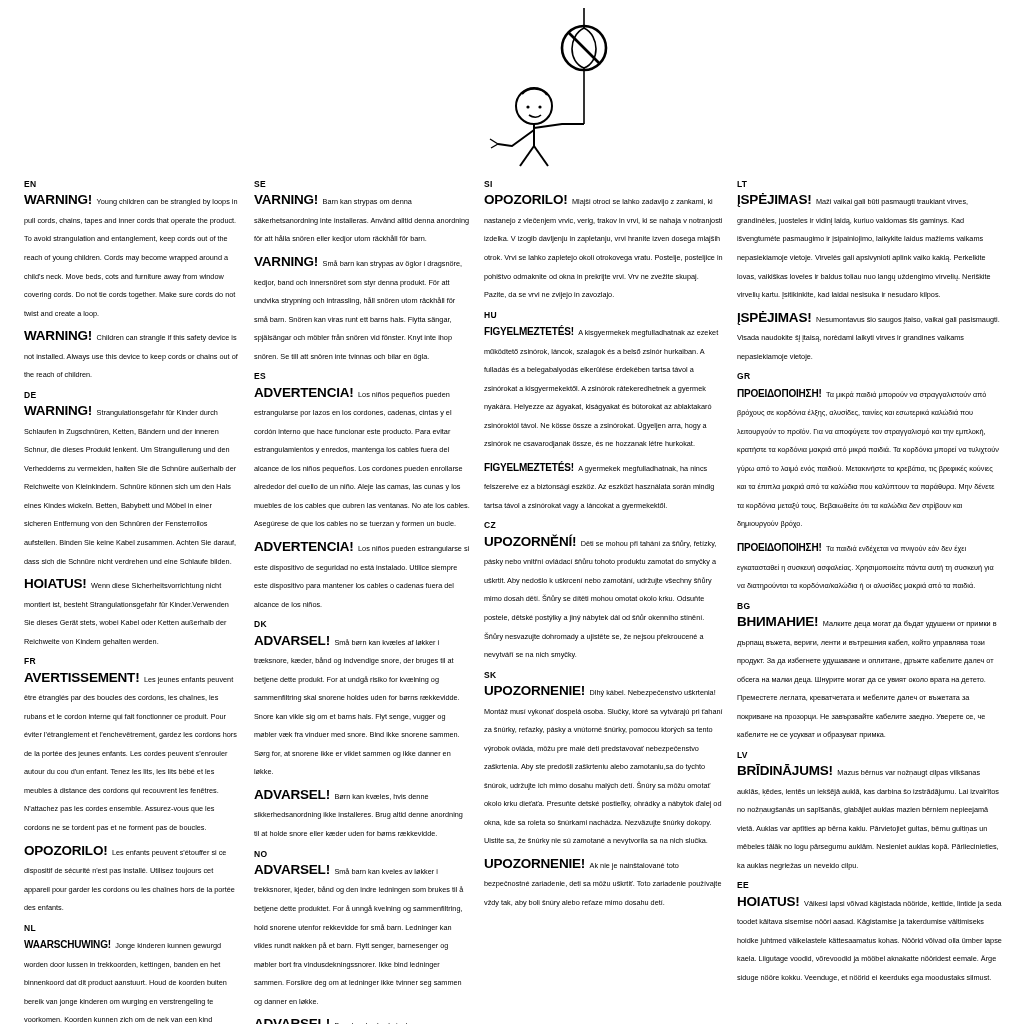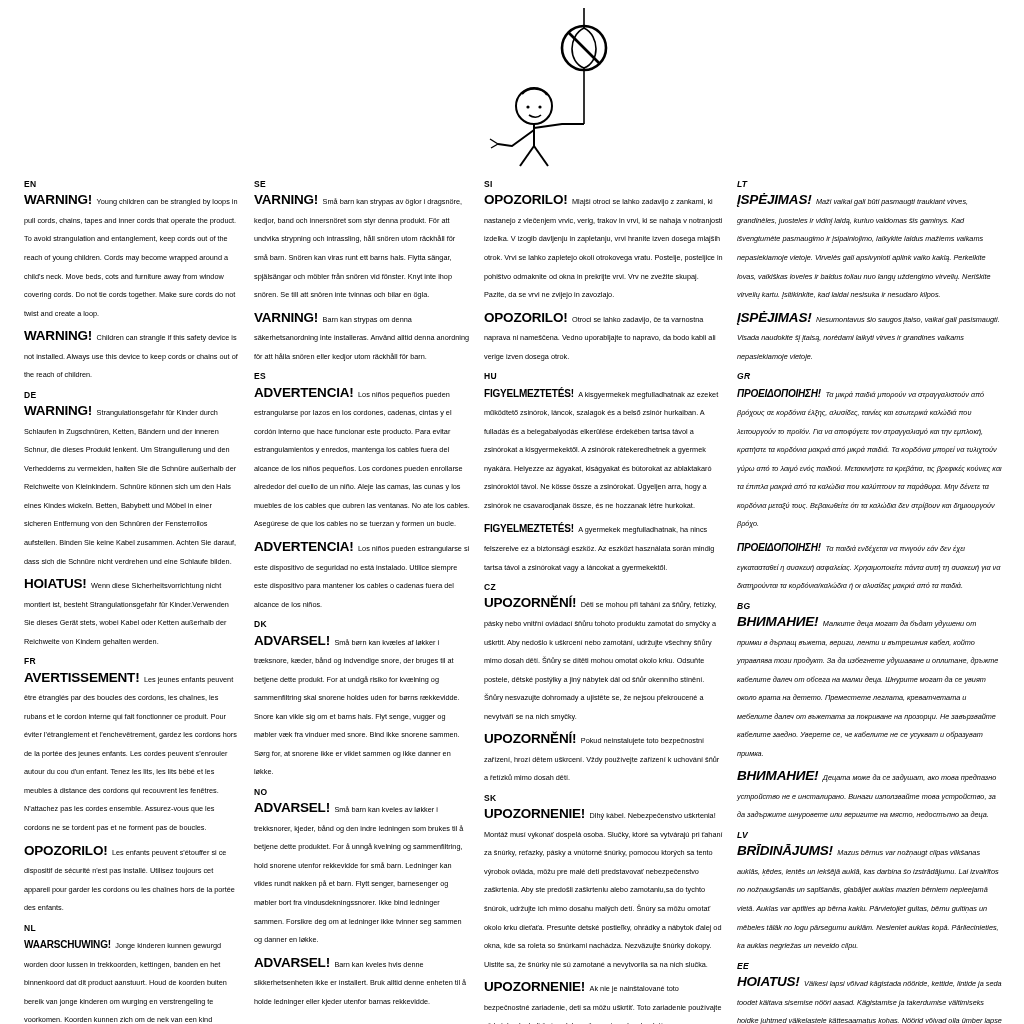--- a/index.html
+++ b/index.html
@@ -44,21 +44,21 @@
     box-sizing: border-box;
     padding: 0 22px 0 24px;
   }
   .col {
     box-sizing: border-box;
     padding-right: 14px;
   }
   .col.c1 { width: 230px; }
   .col.c2 { width: 230px; }
   .col.c3 { width: 253px; }
-  .col.c4 { width: 265px; padding-right: 0; font-style: italic; }
+  .col.c4 { width: 265px; padding-right: 0; }
 
   .lang-block { margin-bottom: 9px; }
   .lang-code {
     font-size: 8.5px;
     font-weight: bold;
     letter-spacing: 0.3px;
     line-height: 1.1;
     margin-bottom: 1px;
   }
   .warn-para {
@@ -161,25 +161,25 @@
       </div>
 
     </div>
 
     <div class="col c2">
 
       <div class="lang-block">
         <div class="lang-code">SE</div>
         <div class="warn-para">
           <span class="warn-head">VARNING!</span>
+          <span class="warn-body">Barn kan strypas om denna säkerhetsanordning inte installeras. Använd alltid denna anordning för att hålla snören eller kedjor utom räckhåll för barn.</span>
+        </div>
+        <div class="warn-para">
+          <span class="warn-head">VARNING!</span>
           <span class="warn-body">Små barn kan strypas av öglor i dragsnöre, kedjor, band och innersnöret som styr denna produkt. För att undvika strypning och intrassling, håll snören utom räckhåll för små barn. Snören kan viras runt ett barns hals. Flytta sängar, spjälsängar och möbler från snören vid fönster. Knyt inte ihop snören. Se till att snören inte tvinnas och bilar en ögla.</span>
-        </div>
-        <div class="warn-para">
-          <span class="warn-head">VARNING!</span>
-          <span class="warn-body">Barn kan strypas om denna säkerhetsanordning inte installeras. Använd alltid denna anordning för att hålla snören eller kedjor utom räckhåll för barn.</span>
         </div>
       </div>
 
       <div class="lang-block">
         <div class="lang-code">ES</div>
         <div class="warn-para">
           <span class="warn-head">ADVERTENCIA!</span>
           <span class="warn-body">Los niños pequeños pueden estrangularse por lazos en los cordones, cadenas, cintas y el cordón interno que hace funcionar este producto. Para evitar estrangulamientos y enredos, mantenga los cables fuera del alcance de los niños pequeños. Los cordones pueden enrollarse alrededor del cuello de un niño. Aleje las camas, las cunas y los muebles de los cables que cubren las ventanas. No ate los cables. Asegúrese de que los cables no se tuerzan y formen un bucle.</span>
         </div>
         <div class="warn-para">
@@ -187,20 +187,24 @@
           <span class="warn-body">Los niños pueden estrangularse si este dispositivo de seguridad no está instalado. Utilice siempre este dispositivo para mantener los cables o cadenas fuera del alcance de los niños.</span>
         </div>
       </div>
 
       <div class="lang-block">
         <div class="lang-code">DK</div>
         <div class="warn-para">
           <span class="warn-head">ADVARSEL!</span>
           <span class="warn-body">Små børn kan kvæles af løkker i træksnore, kæder, bånd og indvendige snore, der bruges til at betjene dette produkt. For at undgå risiko for kvælning og sammenfiltring skal snorene holdes uden for børns rækkevidde. Snore kan vikle sig om et barns hals. Flyt senge, vugger og møbler væk fra vinduer med snore. Bind ikke snorene sammen. Sørg for, at snorene ikke er viklet sammen og ikke danner en løkke.</span>
         </div>
+        <div class="warn-para">
+          <span class="warn-head">ADVARSEL!</span>
+          <span class="warn-body">Børn kan kvæles, hvis denne sikkerhedsanordning ikke installeres. Brug altid denne anordning til at holde snore eller kæder uden for børns rækkevidde.</span>
+        </div>
       </div>
 
       <div class="lang-block">
         <div class="lang-code">NO</div>
         <div class="warn-para">
           <span class="warn-head">ADVARSEL!</span>
           <span class="warn-body">Små barn kan kveles av løkker i trekksnorer, kjeder, bånd og den indre ledningen som brukes til å betjene dette produktet. For å unngå kvelning og sammenfiltring, hold snorene utenfor rekkevidde for små barn. Ledninger kan vikles rundt nakken på et barn. Flytt senger, barnesenger og møbler bort fra vindusdekningssnorer. Ikke bind ledninger sammen. Forsikre deg om at ledninger ikke tvinner seg sammen og danner en løkke.</span>
         </div>
         <div class="warn-para">
           <span class="warn-head">ADVARSEL!</span>
@@ -211,48 +215,40 @@
     </div>
 
     <div class="col c3">
 
       <div class="lang-block">
         <div class="lang-code">SI</div>
         <div class="warn-para">
           <span class="warn-head">OPOZORILO!</span>
           <span class="warn-body">Mlajši otroci se lahko zadavijo z zankami, ki nastanejo z vlečenjem vrvic, verig, trakov in vrvi, ki se nahaja v notranjosti izdelka. V izogib davljenju in zapletanju, vrvi hranite izven dosega mlajših otrok. Vrvi se lahko zapletejo okoli otrokovega vratu. Postelje, posteljice in pohištvo odmaknite od okna in prekrijte vrvi. Vrv ne zvežite skupaj. Pazite, da se vrvi ne zvijejo in zavozlajo.</span>
         </div>
-        <div class="warn-para">
-          <span class="warn-head">OPOZORILO!</span>
-          <span class="warn-body">Otroci se lahko zadavijo, če ta varnostna naprava ni nameščena. Vedno uporabljajte to napravo, da bodo kabli ali verige izven dosega otrok.</span>
-        </div>
       </div>
 
       <div class="lang-block">
         <div class="lang-code">HU</div>
         <div class="warn-para">
           <span class="warn-head small">FIGYELMEZTETÉS!</span>
           <span class="warn-body">A kisgyermekek megfulladhatnak az ezeket működtető zsinórok, láncok, szalagok és a belső zsinór hurkaiban. A fulladás és a belegabalyodás elkerülése érdekében tartsa távol a zsinórokat a kisgyermekektől. A zsinórok rátekeredhetnek a gyermek nyakára. Helyezze az ágyakat, kiságyakat és bútorokat az ablaktakaró zsinóroktól távol. Ne kösse össze a zsinórokat. Ügyeljen arra, hogy a zsinórok ne csavarodjanak össze, és ne hozzanak létre hurkokat.</span>
         </div>
         <div class="warn-para">
           <span class="warn-head small">FIGYELMEZTETÉS!</span>
           <span class="warn-body">A gyermekek megfulladhatnak, ha nincs felszerelve ez a biztonsági eszköz. Az eszközt használata során mindig tartsa távol a zsinórokat vagy a láncokat a gyermekektől.</span>
         </div>
       </div>
 
       <div class="lang-block">
         <div class="lang-code">CZ</div>
         <div class="warn-para">
           <span class="warn-head">UPOZORNĚNÍ!</span>
           <span class="warn-body">Děti se mohou při tahání za šňůry, řetízky, pásky nebo vnitřní ovládací šňůru tohoto produktu zamotat do smyčky a uškrtit. Aby nedošlo k uškrcení nebo zamotání, udržujte všechny šňůry mimo dosah dětí. Šňůry se dítěti mohou omotat okolo krku. Odsuňte postele, dětské postýlky a jiný nábytek dál od šňůr okenního stínění. Šňůry nesvazujte dohromady a ujistěte se, že nejsou překroucené a nevytváří se na nich smyčky.</span>
         </div>
-        <div class="warn-para">
-          <span class="warn-head">UPOZORNĚNÍ!</span>
-          <span class="warn-body">Pokud neinstalujete toto bezpečnostní zařízení, hrozí dětem uškrcení. Vždy používejte zařízení k uchování šňůr a řetízků mimo dosah dětí.</span>
-        </div>
       </div>
 
       <div class="lang-block">
         <div class="lang-code">SK</div>
         <div class="warn-para">
           <span class="warn-head">UPOZORNENIE!</span>
           <span class="warn-body">Dlhý kábel. Nebezpečenstvo uškrtenia! Montáž musí vykonať dospelá osoba. Slučky, ktoré sa vytvárajú pri ťahaní za šnúrky, reťazky, pásky a vnútorné šnúrky, pomocou ktorých sa tento výrobok ovláda, môžu pre malé deti predstavovať nebezpečenstvo zaškrtenia. Aby ste predošli zaškrteniu alebo zamotaniu,sa do tychto šnúrok, udržujte ich mimo dosahu malých detí. Šnúry sa môžu omotať okolo krku dieťaťa. Presuňte detské postieľky, ohrádky a nábytok ďalej od okna, kde sa roleta so šnúrkami nachádza. Nezväzujte šnúrky dokopy. Uistite sa, že šnúrky nie sú zamotané a nevytvorila sa na nich slučka.</span>
         </div>
         <div class="warn-para">
           <span class="warn-head">UPOZORNENIE!</span>
@@ -287,24 +283,20 @@
           <span class="warn-body">Τα παιδιά ενδέχεται να πνιγούν εάν δεν έχει εγκατασταθεί η συσκευή ασφαλείας. Χρησιμοποιείτε πάντα αυτή τη συσκευή για να διατηρούνται τα κορδόνια/καλώδια ή οι αλυσίδες μακριά από τα παιδιά.</span>
         </div>
       </div>
 
       <div class="lang-block">
         <div class="lang-code">BG</div>
         <div class="warn-para">
           <span class="warn-head">ВНИМАНИЕ!</span>
           <span class="warn-body">Малките деца могат да бъдат удушени от примки в дърпащ въжета, вериги, ленти и вътрешния кабел, който управлява този продукт. За да избегнете удушаване и оплитане, дръжте кабелите далеч от обсега на малки деца. Шнурите могат да се увият около врата на детето. Преместете леглата, креватчетата и мебелите далеч от въжетата за покриване на прозорци. Не завързвайте кабелите заедно. Уверете се, че кабелите не се усукват и образуват примка.</span>
         </div>
-        <div class="warn-para">
-          <span class="warn-head">ВНИМАНИЕ!</span>
-          <span class="warn-body">Децата може да се задушат, ако това предпазно устройство не е инсталирано. Винаги използвайте това устройство, за да задържите шнуровете или веригите на място, недостъпно за деца.</span>
-        </div>
       </div>
 
       <div class="lang-block">
         <div class="lang-code">LV</div>
         <div class="warn-para">
           <span class="warn-head">BRĪDINĀJUMS!</span>
           <span class="warn-body">Mazus bērnus var nožņaugt cilpas vilkšanas auklās, ķēdes, lentēs un iekšējā auklā, kas darbina šo izstrādājumu. Lai izvairītos no nožņaugšanās un sapīšanās, glabājiet auklas mazien bērniem nepieejamā vietā. Auklas var aptīties ap bērna kaklu. Pārvietojiet gultas, bērnu gultiņas un mēbeles tālāk no logu pārsegumu auklām. Nesieniet auklas kopā. Pārliecinieties, ka auklas negriežas un neveido cilpu.</span>
         </div>
       </div>
 

